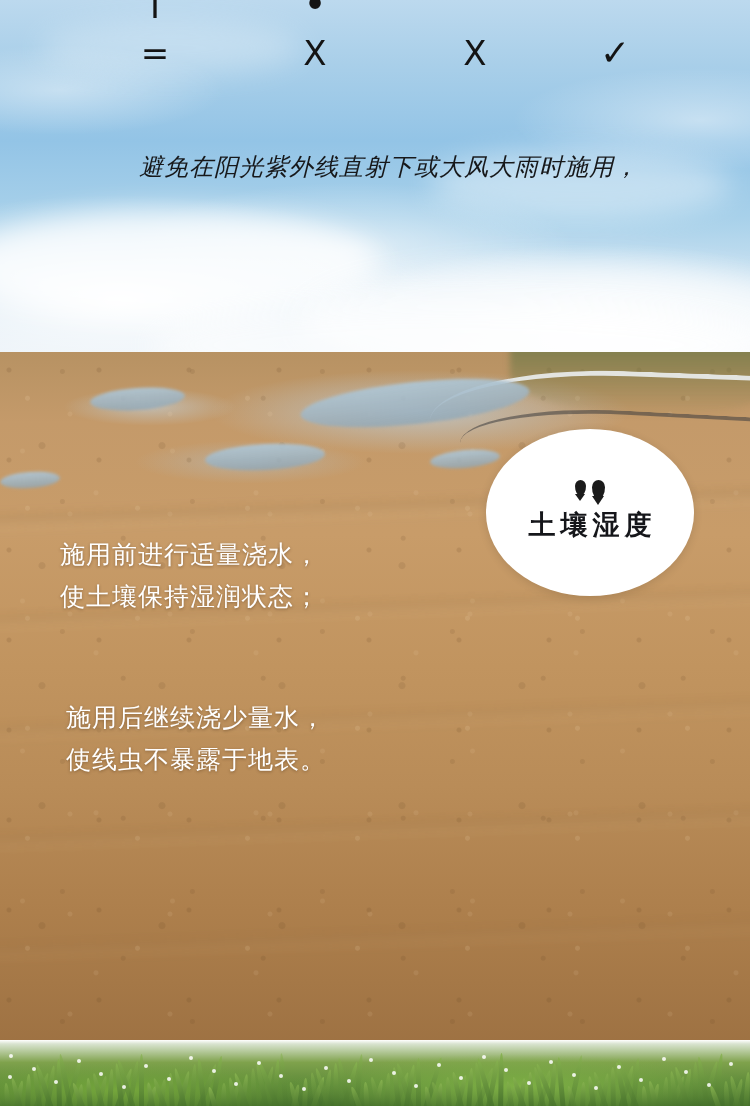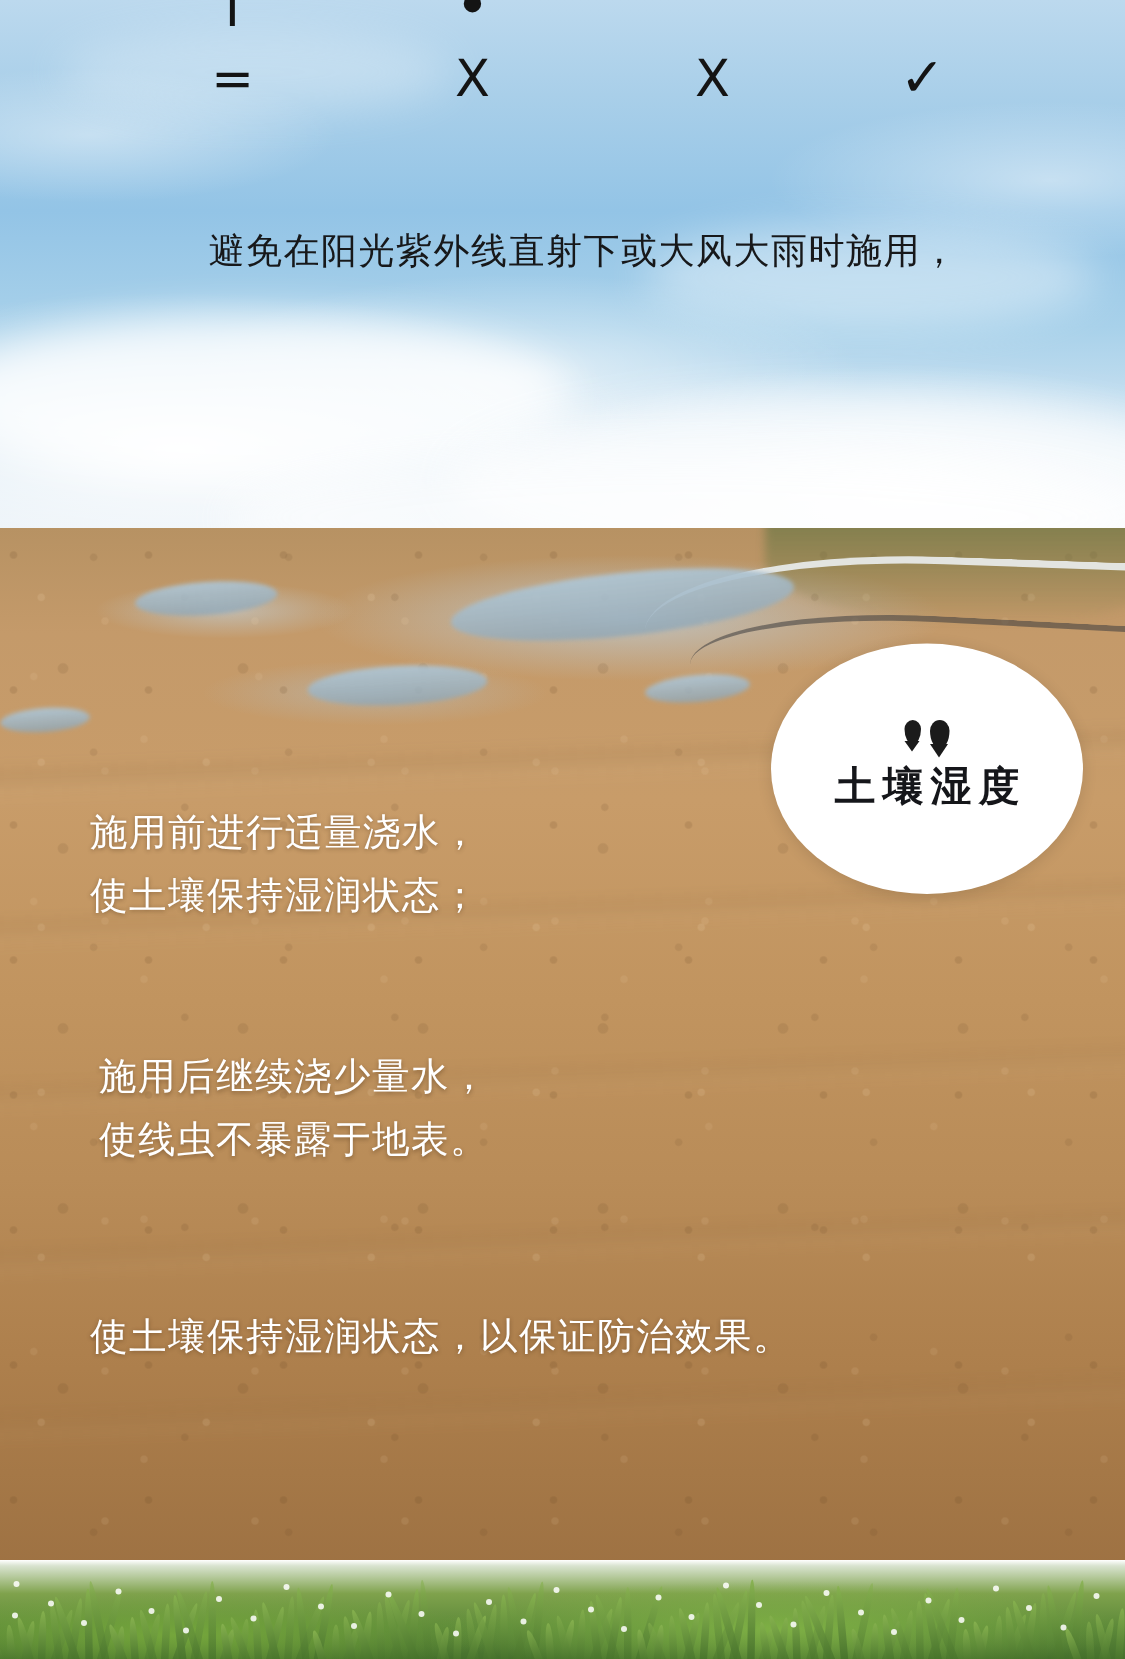--- a/index.html
+++ b/index.html
@@ -86,21 +86,21 @@
     left: 0;
     top: 145px;
     width: 750px;
     text-align: center;
     color: #17181a;
     font-family: "DejaVu Serif", serif;
     font-size: 24px;
     line-height: 44px;
     letter-spacing: 1px;
   }
-  .sky-text .ln { display: block; white-space: nowrap; }
+  .sky-text .ln { display: block; white-space: nowrap; font-style: italic; }
   .sky-text .ln1 { text-indent: 28px; }
 
   
   .soil-section {
     position: absolute;
     left: 0;
     top: 352px;
     width: 750px;
     height: 700px;
     overflow: hidden;
@@ -179,21 +179,21 @@
     width: 260px;
     height: 70px;
     background: linear-gradient(to bottom, rgba(110,120,70,0.75), rgba(140,140,90,0.0));
     border-radius: 0 0 40% 60%;
     filter: blur(3px);
   }
 
   
   .badge {
     position: absolute;
-    left: 514px;
+    left: 486px;
     top: 77px;
     width: 208px;
     height: 167px;
     background: #ffffff;
     border-radius: 50%;
     box-shadow: 0 2px 10px rgba(0,0,0,0.12);
     display: flex;
     flex-direction: column;
     align-items: center;
     justify-content: center;
@@ -339,21 +339,20 @@
       <span class="ln">施用后继续浇少量水，</span>
       <span class="ln">使线虫不暴露于地表。</span>
     </div>
 
     <div class="soil-text tb1">
       <span class="ln">施用前进行适量浇水，</span>
       <span class="ln">使土壤保持湿润状态；</span>
     </div>
 
     <div class="soil-text tb3">
-      <span class="ln ln2">使土壤保持湿润状态，以保证防治效果。</span>
     </div>
   </div>
 
   <div class="grass-section">
     <div id="grass-blades">
         <span class="blade" style="left:0.0px;height:26px;transform:rotate(-22deg);opacity:0.55"></span>
         <span class="blade" style="left:6.3px;height:29px;transform:rotate(-5deg);opacity:0.64"></span>
         <span class="blade" style="left:12.6px;height:32px;transform:rotate(12deg);opacity:0.73"></span>
         <span class="blade" style="left:18.9px;height:35px;transform:rotate(-15deg);opacity:0.82"></span>
         <span class="blade" style="left:25.2px;height:38px;transform:rotate(2deg);opacity:0.91"></span>

